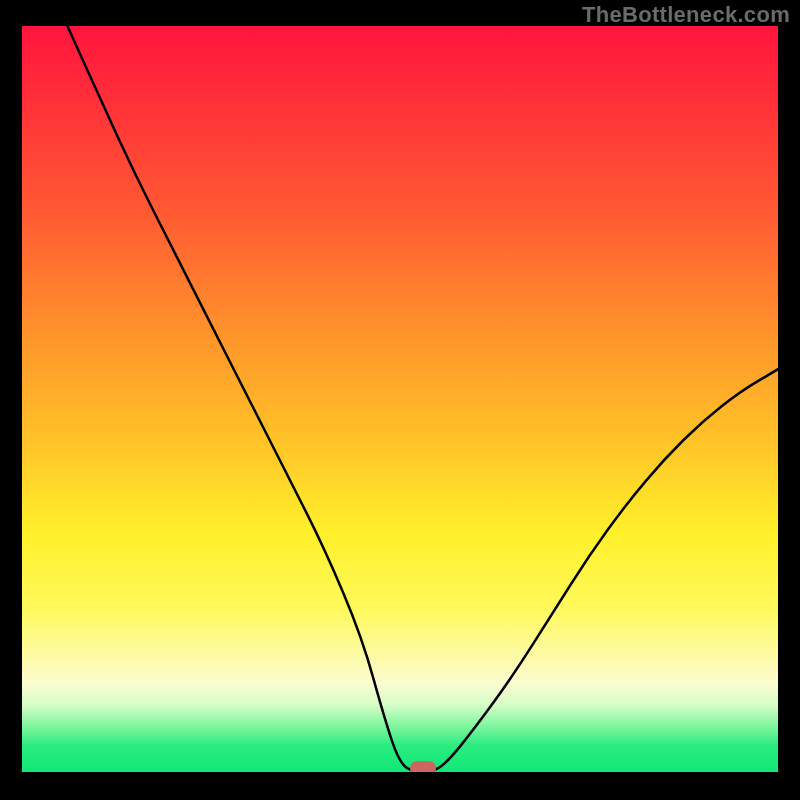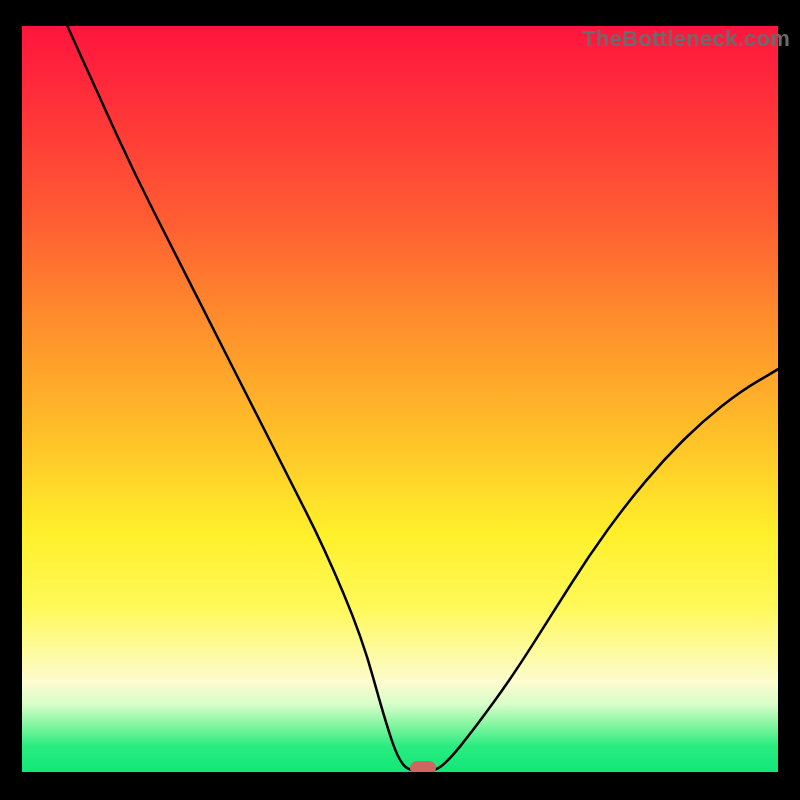--- a/index.html
+++ b/index.html
@@ -20,21 +20,20 @@
     position: absolute;
     top: 2px;
     right: 10px;
     font-family: Arial, Helvetica, sans-serif;
     font-size: 22px;
     font-weight: 600;
     color: #6b6b6b;
     letter-spacing: 0.3px;
     z-index: 20;
     user-select: none;
-    margin-top: 24px;
   }
   .plot-area {
     position: absolute;
     left: 22px;
     top: 26px;
     width: 756px;
     height: 746px;
     overflow: hidden;
   }
   .gradient-bg {

